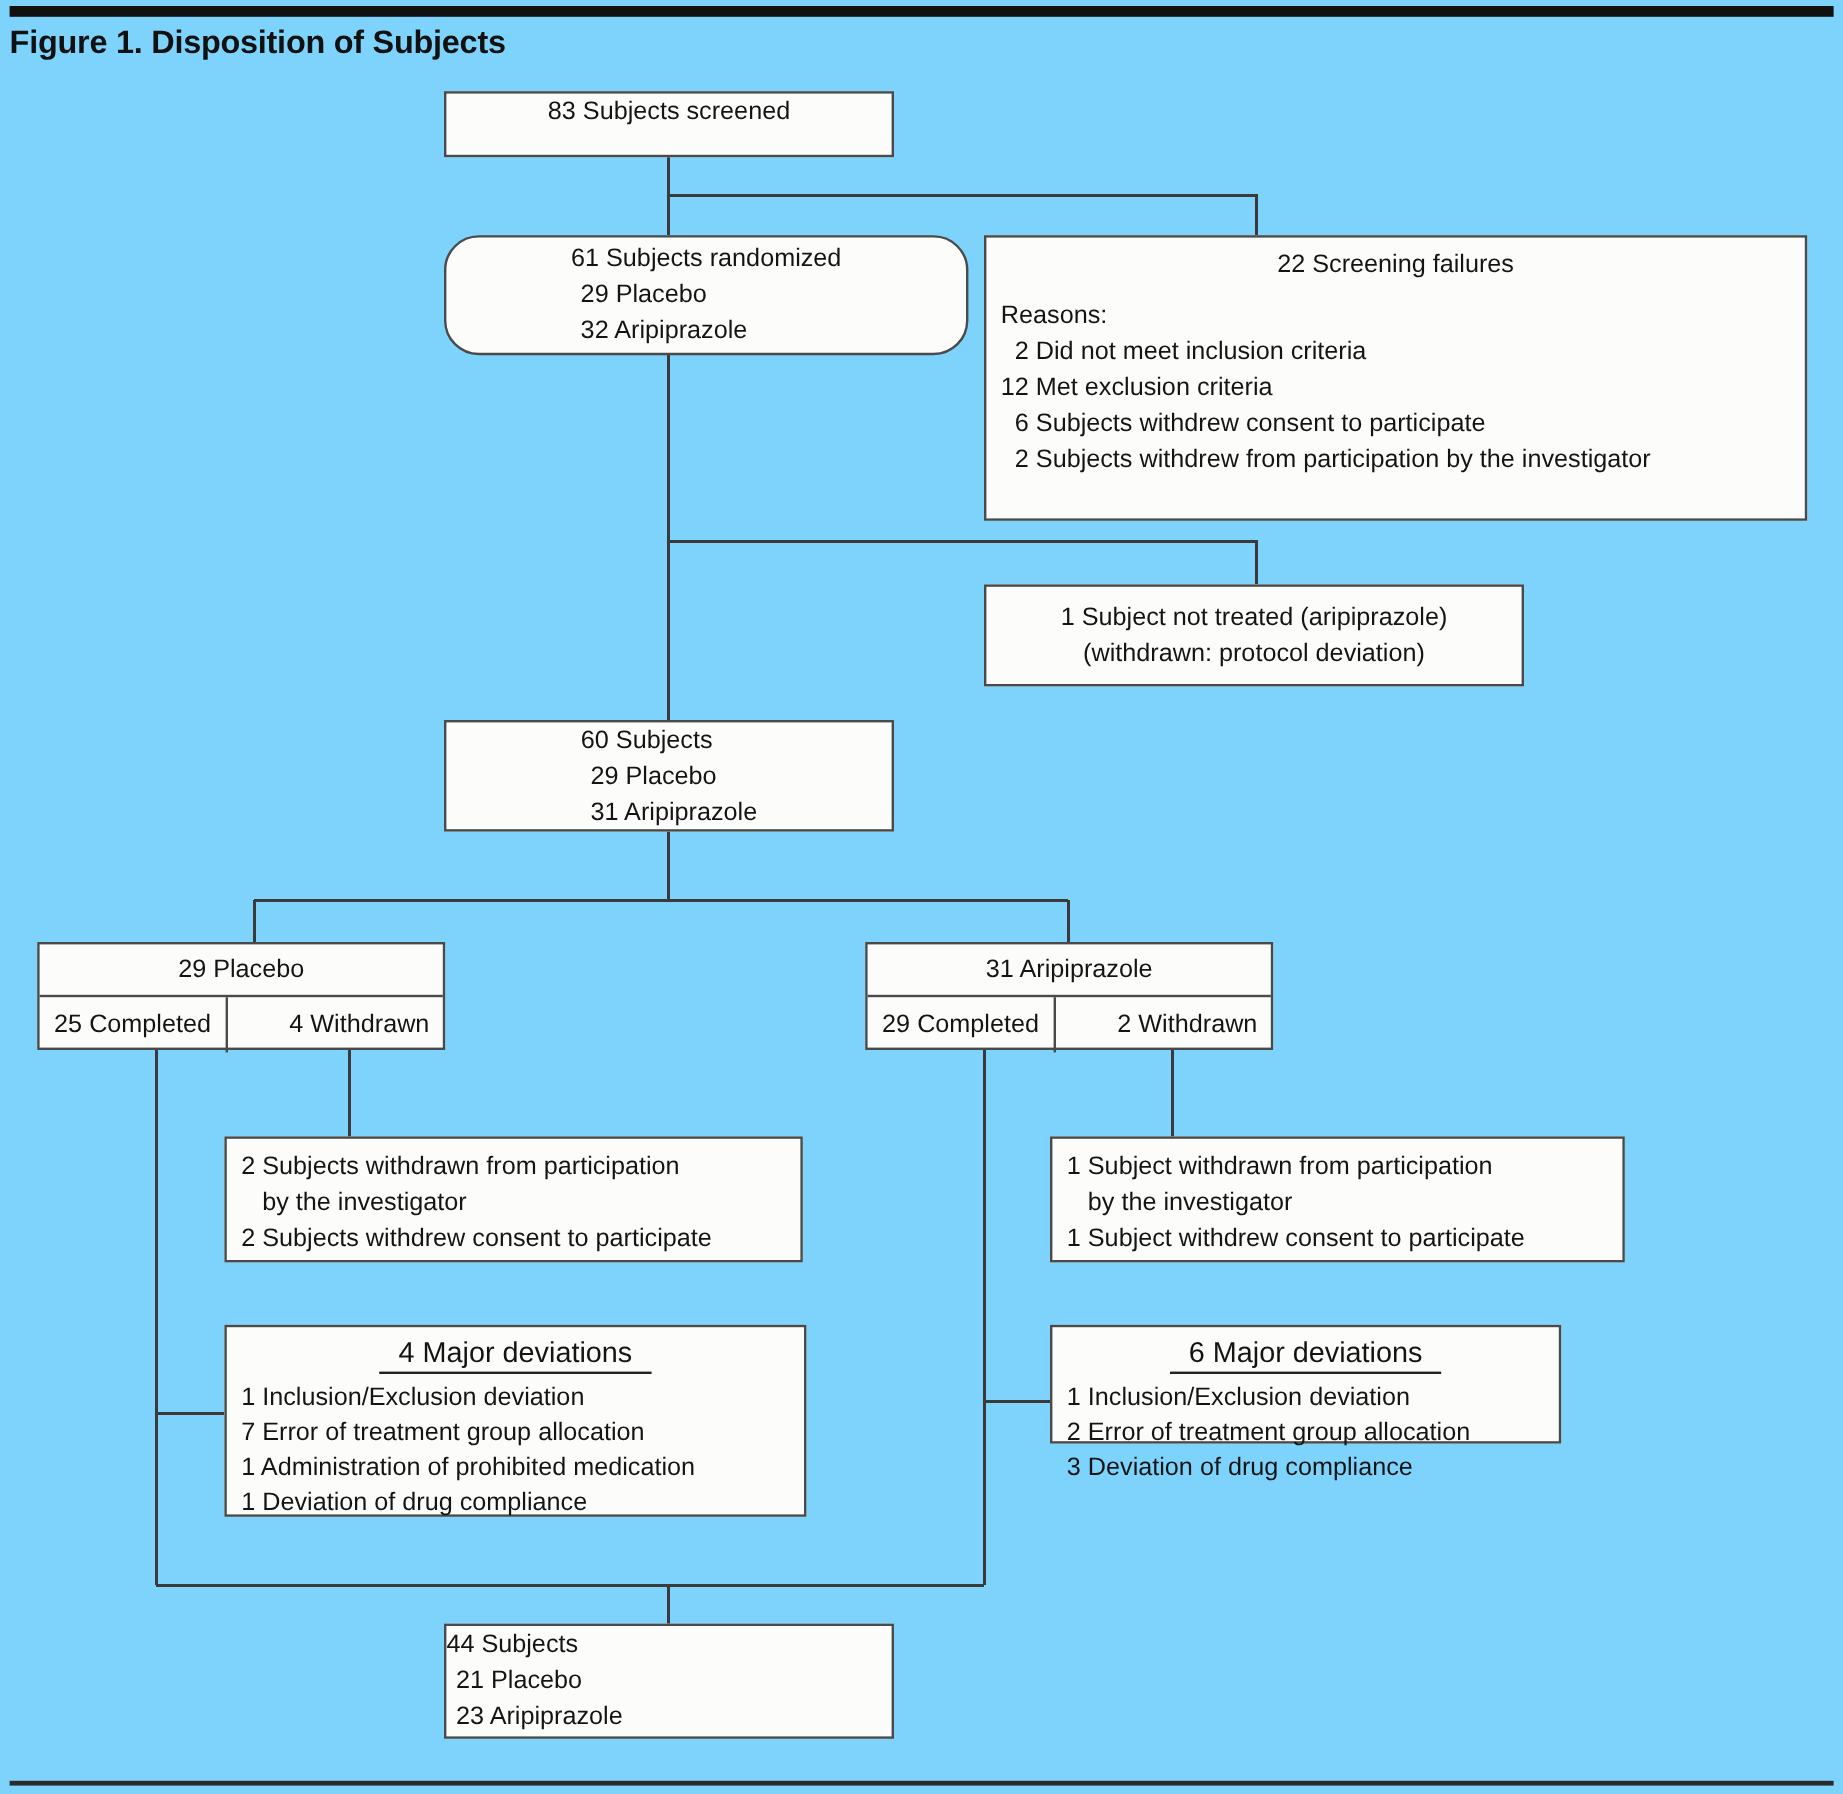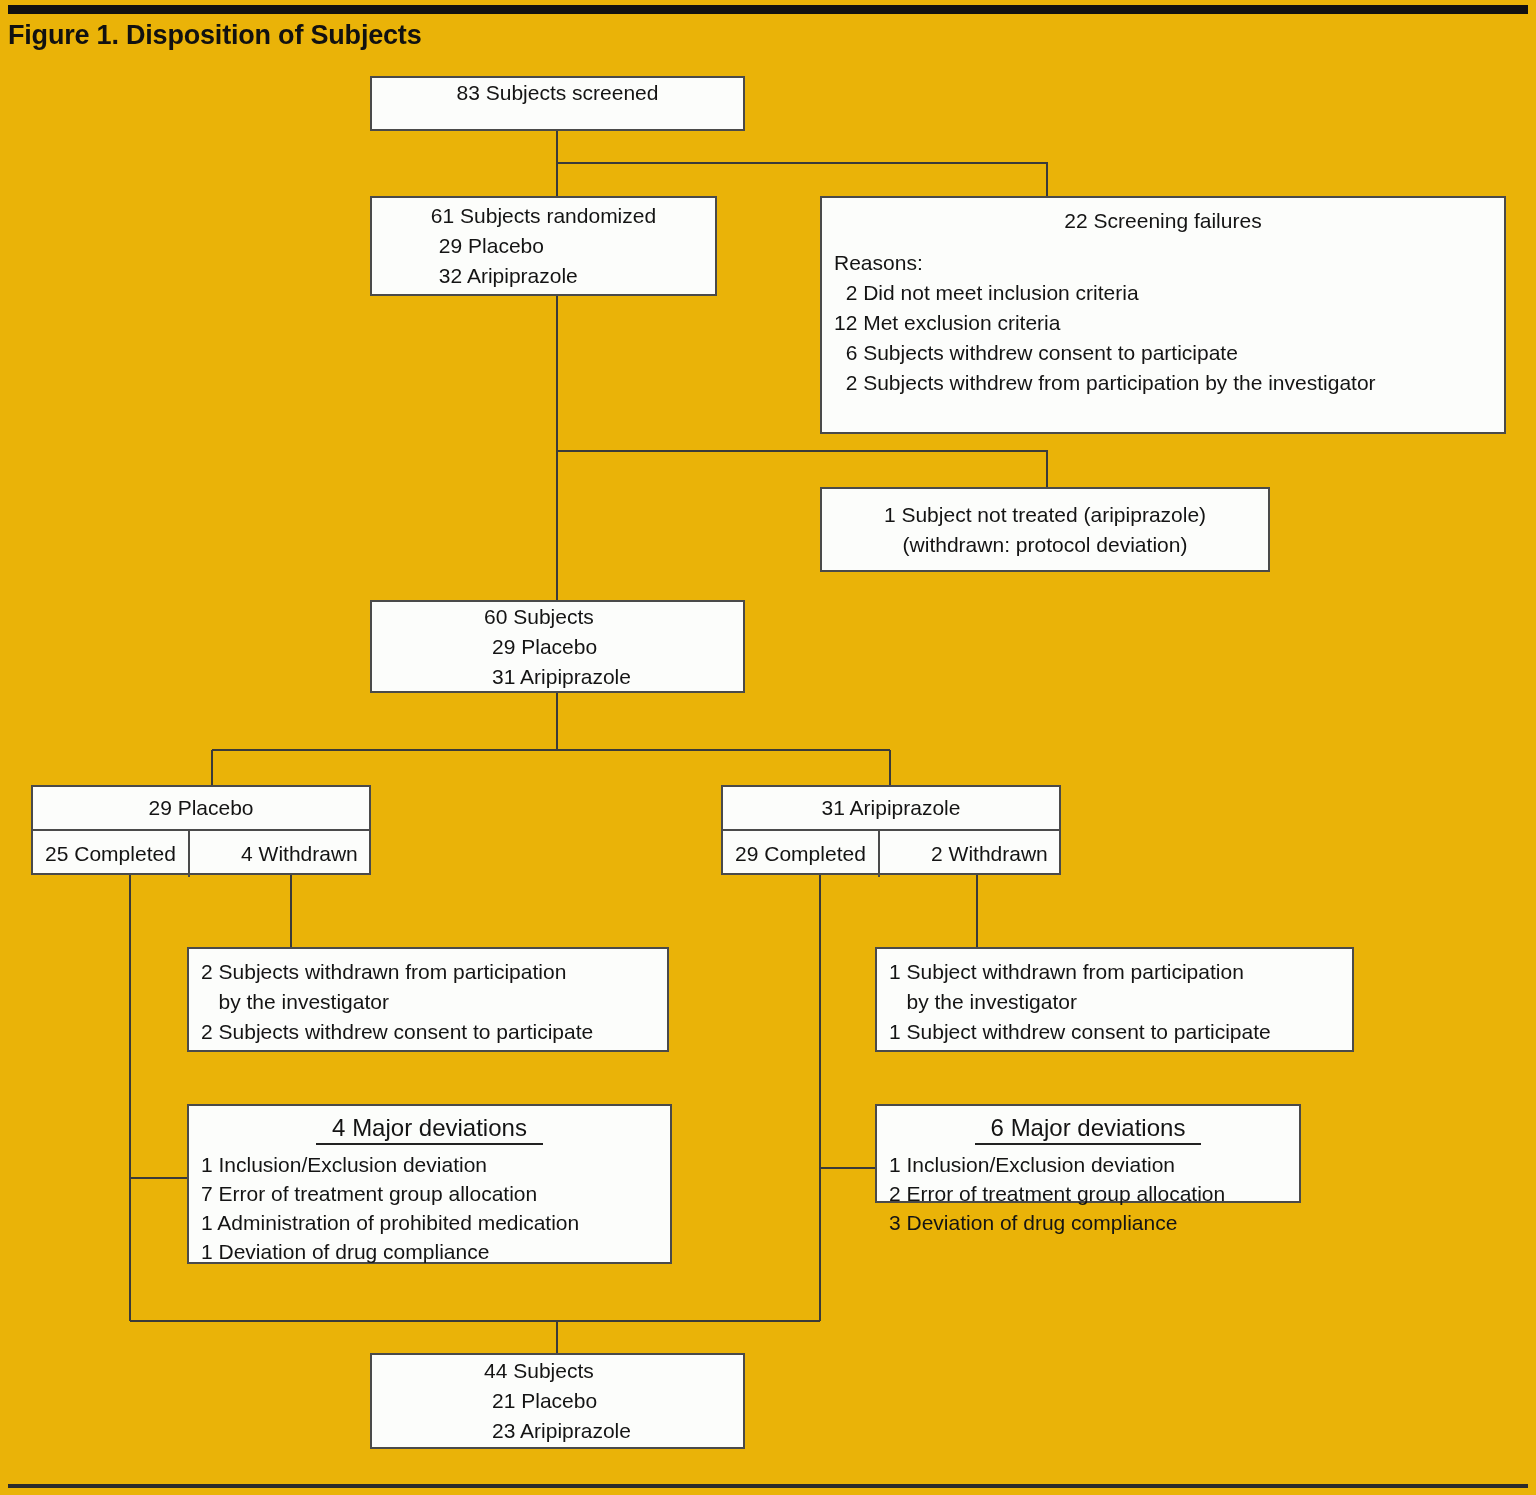--- a/index.html
+++ b/index.html
@@ -4,21 +4,21 @@
 <style>
   html, body {
     margin: 0;
     padding: 0;
     background: #ffffff;
   }
   #page {
     position: relative;
     width: 1536px;
     height: 1495px;
-    background: #eab308;
+    background: #7dd3fc;
     font-family: "Liberation Sans", sans-serif;
     overflow: hidden;
   }
   .top-rule {
     position: absolute;
     left: 8px;
     top: 5px;
     width: 1520px;
     height: 9px;
     background: #111111;
@@ -166,21 +166,21 @@
       <path d="M 557 1321 L 557 1355"></path>
     </g>
   </svg>
 
   <div class="box center" style="left:370px; top:76px; width:375px; height:55px;">
     <div class="box-flex">
       <span>83 Subjects screened</span>
     </div>
   </div>
 
-  <div class="box" style="left:370px; top:196px; width:347px; height:100px;">
+  <div class="box" style="left:370px; top:196px; width:437px; height:100px;border-radius:29px;">
     <div class="stack" style="align-items:center;">
       <div class="inline-center">
         <div class="line">61 Subjects randomized</div>
         <div class="line ind2">29 Placebo</div>
         <div class="line ind2">32 Aripiprazole</div>
       </div>
     </div>
   </div>
 
   <div class="box pad" style="left:820px; top:196px; width:686px; height:238px;">
@@ -258,21 +258,21 @@
       <span>6 Major deviations</span>
     </div>
     <div class="dev-list">
       <div class="line">1 Inclusion/Exclusion deviation</div>
       <div class="line">2 Error of treatment group allocation</div>
       <div class="line">3 Deviation of drug compliance</div>
     </div>
   </div>
 
   <div class="box" style="left:370px; top:1353px; width:375px; height:96px;">
-    <div class="stack" style="align-items:center;">
+    <div class="stack" style="">
       <div class="inline-center">
         <div class="line">44 Subjects</div>
         <div class="line ind2">21 Placebo</div>
         <div class="line ind2">23 Aripiprazole</div>
       </div>
     </div>
   </div>
 
   <div class="bottom-rule"></div>
 

